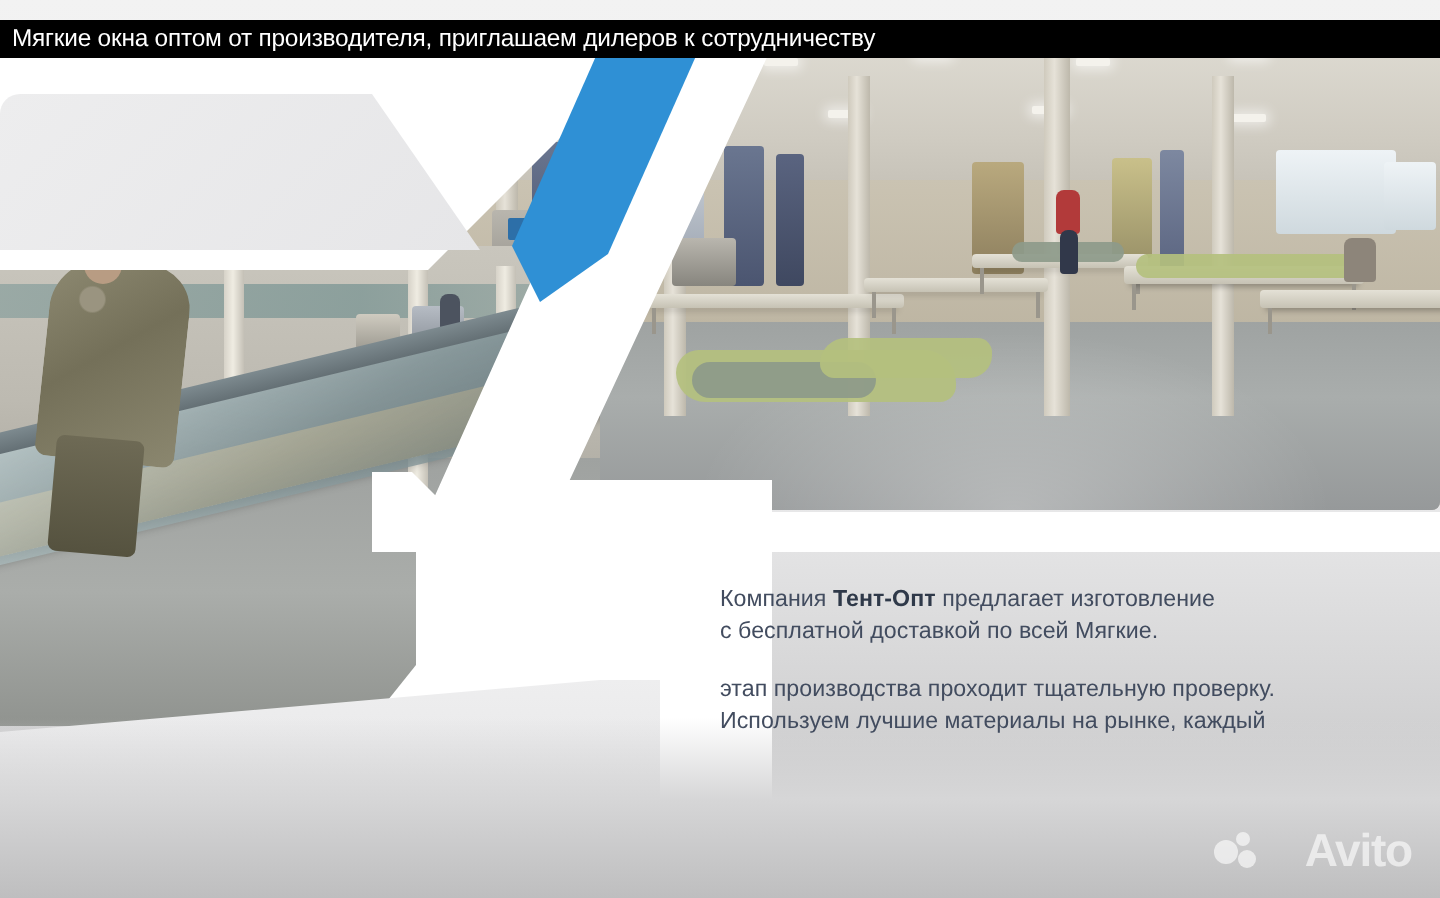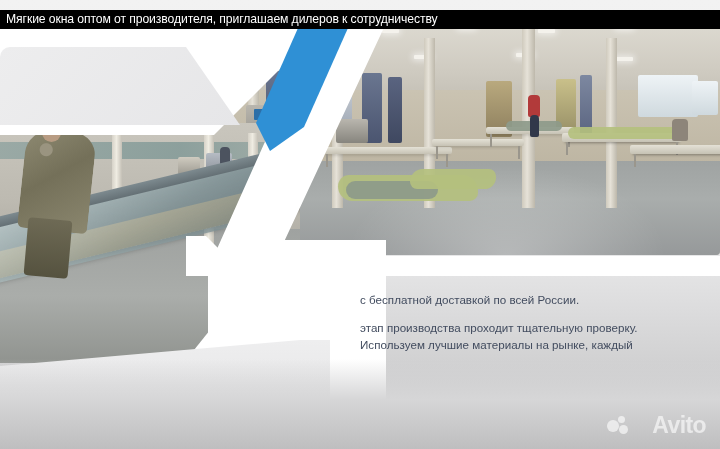--- a/index.html
+++ b/index.html
@@ -272,21 +272,24 @@
   <div class="wedge-top"></div>
   <div class="wedge-plate"></div>
   <div class="diag-white"></div>
   <div class="blue-chevron2"></div>
   <div class="bigwhite-low"></div>
   <div class="left-cut"></div>
   <div class="right-photo-foot"></div>
   <div class="bottom-fade"></div>
 
   <div class="copy">
-    <p>с бесплатной доставкой по всей России.</p>
+    <p>
+      <span>Компания </span><b>Тент-Опт</b><span> предлагает изготовление</span>
+    </p>
+    <p>с бесплатной доставкой по всей Мягкие.</p>
     <div class="gap"></div>
     <p>этап производства проходит тщательную проверку.</p>
     <p>Используем лучшие материалы на рынке, каждый</p>
   </div>
 
   <div class="avito">
     <span class="dots">
       <i class="d d1"></i>
         <i class="d d2"></i>
         <i class="d d3"></i>

